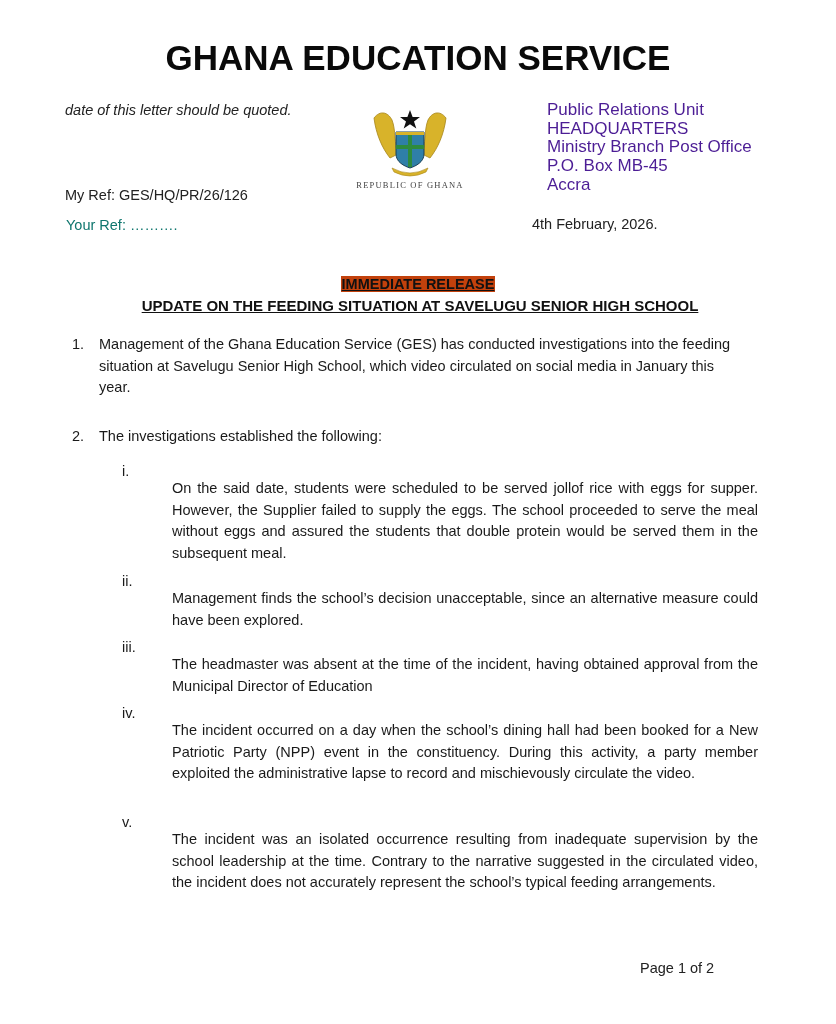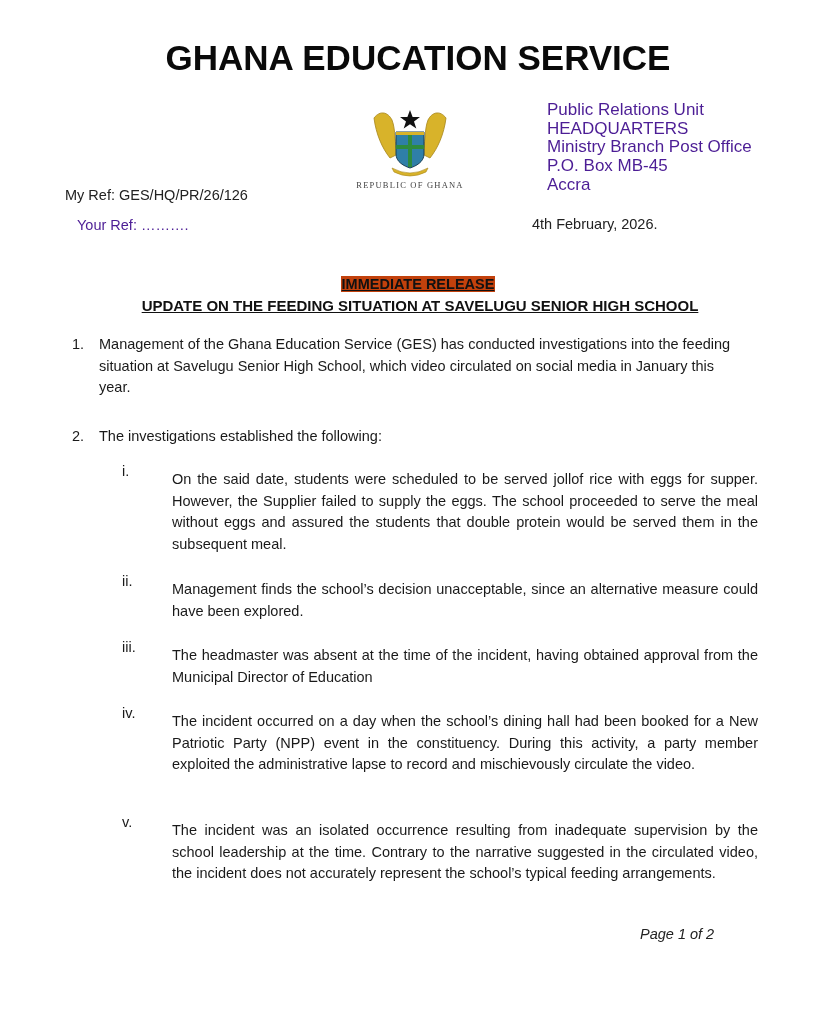--- a/index.html
+++ b/index.html
@@ -2,49 +2,50 @@
 <html><head>
 <meta charset="utf-8">
 <style>
   html, body { margin:0; padding:0; background:#ffffff; }
   body { width:836px; height:1024px; position:relative; overflow:hidden;
          font-family:"Liberation Sans", sans-serif; color:#111; }
   .abs { position:absolute; }
   #title { left:0; width:836px; top:38px; text-align:center; font-size:35px; font-weight:bold; letter-spacing:0px; color:#0a0a0a; }
   #reply-note { left:65px; top:101px; font-size:14.5px; font-style:italic; line-height:19px; color:#222; }
   #my-ref { left:65px; top:187px; font-size:14.5px; color:#222; }
-  #your-ref { left:77px; top:217px; font-size:14.5px; color:#4c1d95; }
+  #your-ref { left:66px; top:217px; font-size:14.5px; color:#0f766e; }
   #coat { left:370px; top:104px; width:80px; height:76px; }
   #coat-caption { left:350px; top:180px; width:120px; text-align:center; font-family:"Liberation Serif", serif; font-size:8.5px; letter-spacing:1.2px; color:#444; }
   #address { left:532px; top:101px; font-size:17px; line-height:18.7px; color:#4c1d95;margin-left:15px; }
   #date { left:532px; top:216px; font-size:14.5px; color:#222; }
   #release { left:0; width:836px; top:276px; text-align:center; font-size:14.5px; font-weight:bold; }
   #release span { background:#f7f72a; text-decoration:underline; padding:0 1px; }
   #subject { left:2px; width:836px; top:297px; text-align:center; font-size:15px; font-weight:bold; text-decoration:underline; }
   .para { left:72px; width:686px; font-size:14.5px; line-height:21.6px; color:#1a1a1a; }
   .para .num { position:absolute; left:0; top:0; }
   .para .txt { position:absolute; left:27px; right:11px; top:0; }
   #p1 { top:334px; }
   #p2 { top:426px; }
   .sub { left:122px; width:636px; font-size:14.5px; line-height:21.6px; color:#1a1a1a; }
   .sub .num { position:absolute; left:0; top:0; }
-  .sub .txt { position:absolute; left:50px; right:0; top:8px; text-align:justify; }
+  .sub .txt { position:absolute; left:50px; right:0; top:17px; text-align:justify; }
   #s1 { top:461px; }
   #s2 { top:571px; }
   #s3 { top:637px; }
   #s4 { top:703px; }
   #s5 { top:812px; }
-  #page-num { left:640px; top:926px; font-size:14.5px; font-style:italic; color:#222; }
+  #page-num { left:640px; top:960px; font-size:14.5px; color:#222; }
 </style>
 </head>
 <body>
 
 <div id="title" class="abs">GHANA EDUCATION SERVICE</div>
 
 <div id="reply-note" class="abs">
+  <div>date of this letter should be quoted.</div>
 </div>
 <div id="my-ref" class="abs">My Ref: GES/HQ/PR/26/126</div>
 <div id="your-ref" class="abs">Your Ref: ……….</div>
 
 <svg id="coat" class="abs" viewBox="0 0 80 76">
 
   <path d="M4 14 C10 6 18 8 22 16 C26 26 24 40 28 50 L20 54 C12 44 6 30 4 14 Z" fill="#d8b32a" stroke="#a7851a" stroke-width="0.8"></path>
   <path d="M76 14 C70 6 62 8 58 16 C54 26 56 40 52 50 L60 54 C68 44 74 30 76 14 Z" fill="#d8b32a" stroke="#a7851a" stroke-width="0.8"></path>
 
   <polygon points="40,6 42.6,13 50,13 44,17.5 46.3,24.5 40,20.2 33.7,24.5 36,17.5 30,13 37.4,13" fill="#111"></polygon>

